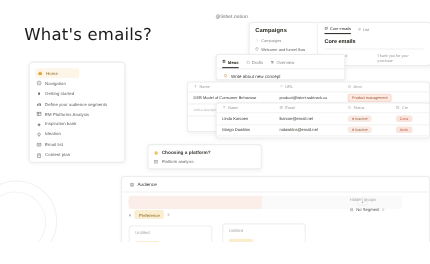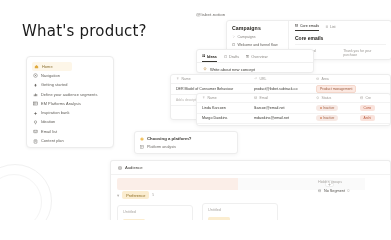--- a/index.html
+++ b/index.html
@@ -184,21 +184,21 @@
   .icon-xs svg { display:block; width:3.4px; height:3.4px; }
 </style>
 </head>
 <body>
 
 <div class="page">
 
   <div class="arc"></div>
   <div class="arc2"></div>
 
-  <div class="headline">What's product?</div>
+  <div class="headline">What's emails?</div>
 
   <div class="sidebar-card" id="sidebar">
       <div class="menu-row active">
         <span class="mi">
           <svg viewBox="0 0 10 10">
             <path d="M1.6 4.8 5 2l3.4 2.8V8.4H1.6z" fill="#e0a93b"></path>
           </svg>
         </span>
         <span class="label">Home</span>
       </div>

